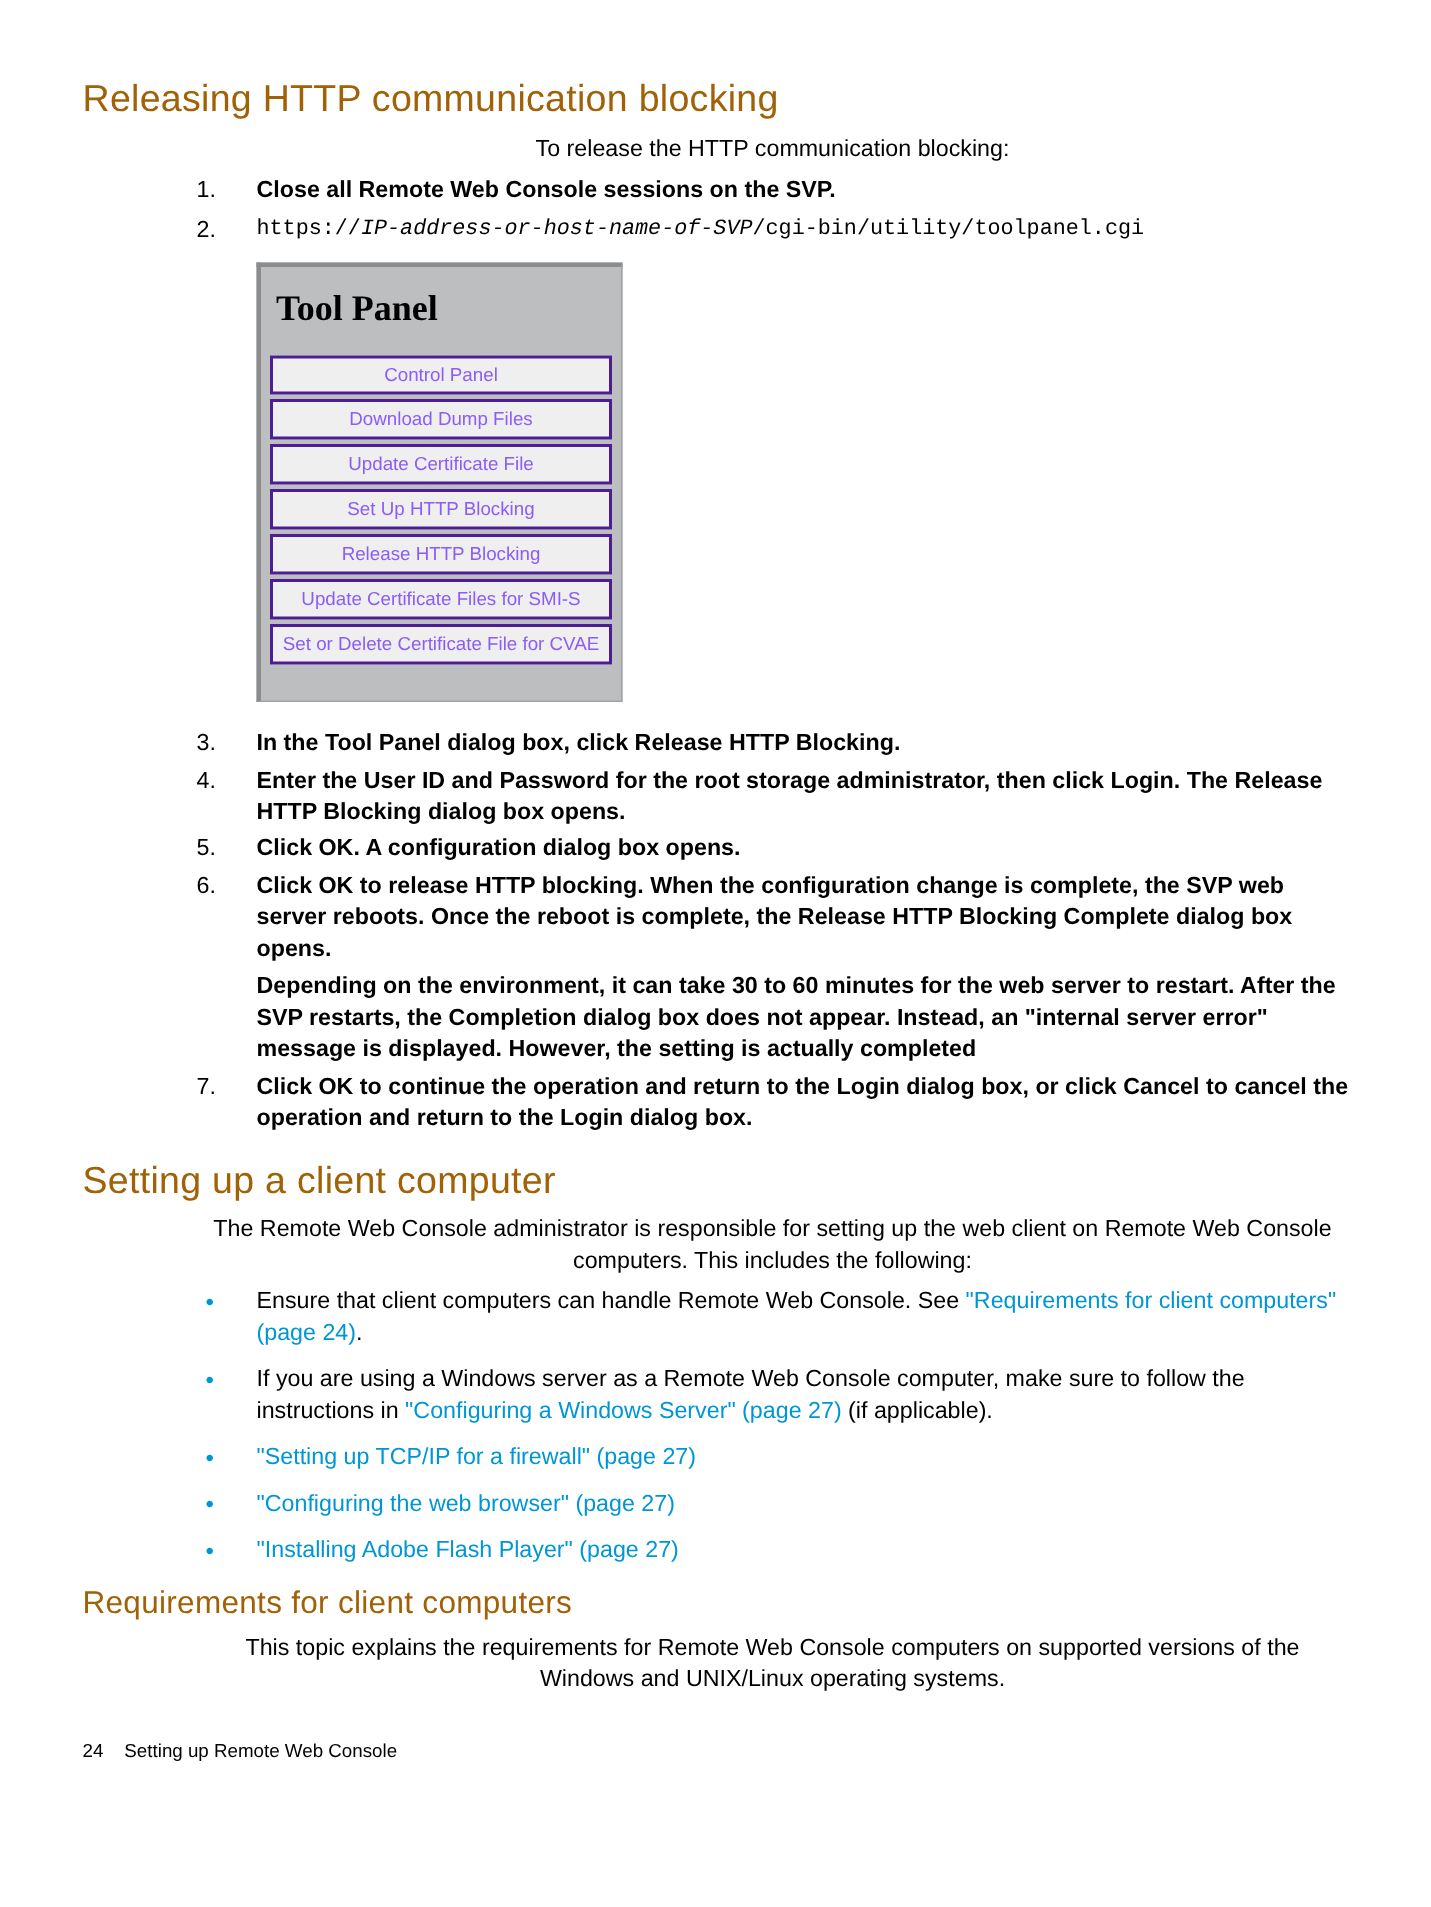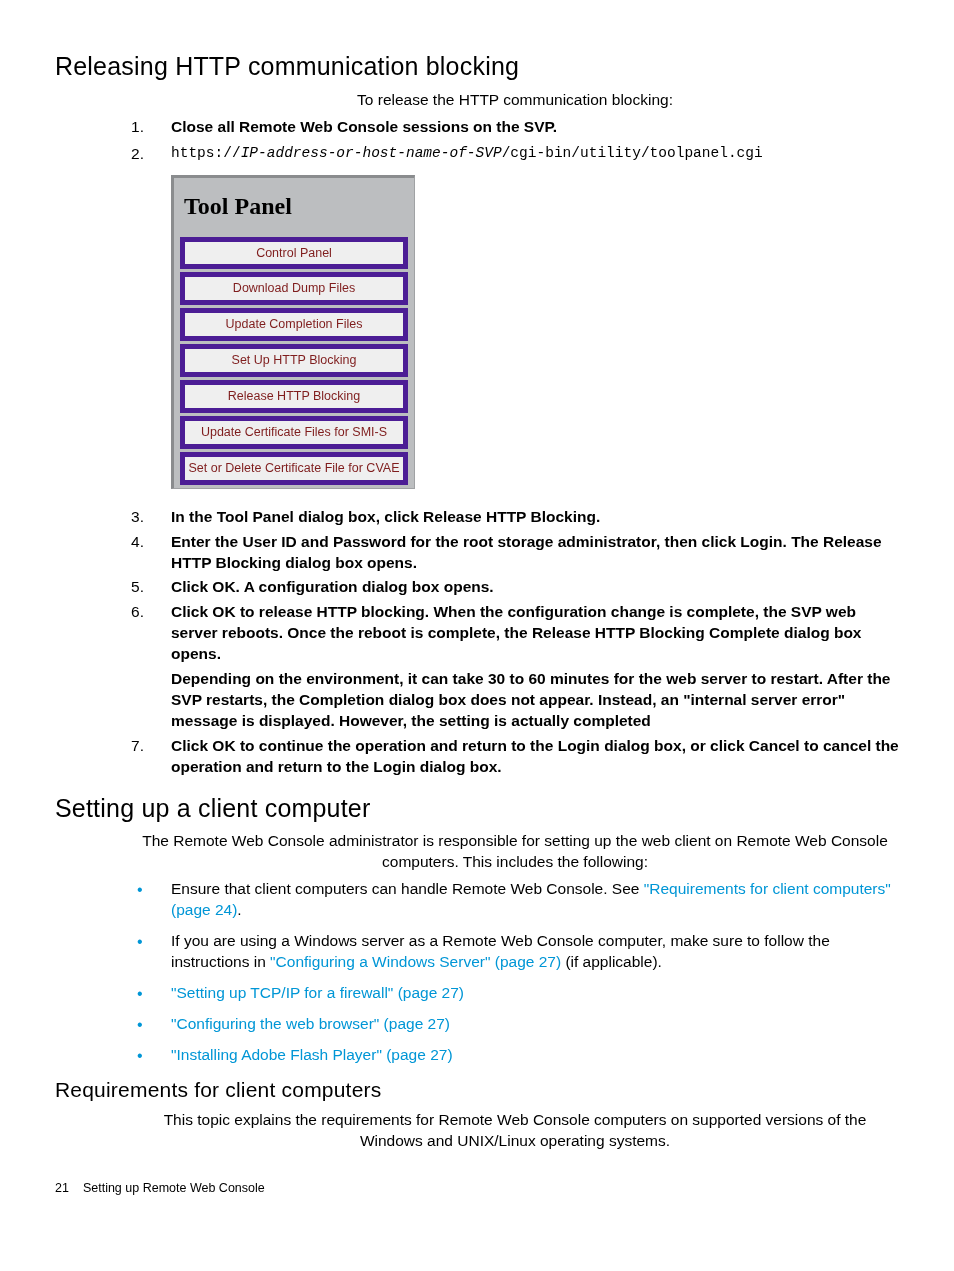--- a/index.html
+++ b/index.html
@@ -9,21 +9,21 @@
     line-height: 1.35;
     color: #000;
     margin: 0;
     padding: 50px 55px 30px 55px;
     width: 954px;
     box-sizing: border-box;
   }
   h2.section {
     font-family: Arial, Helvetica, sans-serif;
     font-weight: 300;
-    color: #000000;
+    color: #a16207;
     font-size: 25px;
     margin: 0 0 6px 0;
     letter-spacing: 0.2px;
   }
   h2.section.sub {
     font-size: 21px;
   }
   .body-indent {
     margin-left: 76px;
   }
@@ -64,41 +64,41 @@
   }
   .tool-panel {
     display: inline-block;
     background: #bcbec0;
     border-top: 3px solid #8a8c8e;
     border-left: 3px solid #8a8c8e;
     border-right: 1px solid #a0a2a4;
     border-bottom: 1px solid #a0a2a4;
     width: 244px;
     box-sizing: border-box;
-    padding: 8px 6px 0 6px;
+    padding: 8px 6px 21px 6px;
   }
   .tool-panel-title {
     font-family: "Times New Roman", Times, serif;
     font-weight: bold;
     font-size: 24px;
     margin: 4px 0 14px 4px;
     color: #000;
   }
   .tool-panel-btn {
     display: block;
     width: 100%;
     box-sizing: border-box;
     background: #efefef;
-    border: 5px solid #4c1d95;
+    border: 2px solid #4c1d95;
     font-family: Arial, Helvetica, sans-serif;
     font-size: 12.5px;
     text-align: center;
     padding: 3px 2px;
     margin-bottom: 3px;
-    color: #7f1d1d;
+    color: #8b5cf6;
     white-space: nowrap;
   }
   ul.bullets {
     list-style: none;
     padding-left: 0;
     margin: 6px 0 0 0;
   }
   ul.bullets > li {
     position: relative;
     padding-left: 40px;
@@ -133,21 +133,21 @@
         </div>
       </li>
     <li>
       <div class="step-body">
         <div class="mono"><span>https://</span><span class="italic">IP-address-or-host-name-of-SVP</span><span>/cgi-bin/utility/toolpanel.cgi</span></div>
         <div class="tool-panel-wrap">
           <div class="tool-panel">
             <div class="tool-panel-title">Tool Panel</div>
             <div class="tool-panel-btn">Control Panel</div>
             <div class="tool-panel-btn">Download Dump Files</div>
-            <div class="tool-panel-btn">Update Completion Files</div>
+            <div class="tool-panel-btn">Update Certificate File</div>
             <div class="tool-panel-btn">Set Up HTTP Blocking</div>
             <div class="tool-panel-btn">Release HTTP Blocking</div>
             <div class="tool-panel-btn">Update Certificate Files for SMI-S</div>
             <div class="tool-panel-btn">Set or Delete Certificate File for CVAE</div>
           </div>
         </div>
       </div>
     </li>
     <li>
         <div class="step-body">
@@ -189,14 +189,14 @@
     <li><span class="link">"Installing Adobe Flash Player" (page 27)</span></li>
   </ul>
 </div>
 
 <h2 class="section sub" style="margin-top:10px">Requirements for client computers</h2>
 <div class="body-indent">
   <p class="intro">This topic explains the requirements for Remote Web Console computers on supported versions of the Windows and UNIX/Linux operating systems.</p>
 </div>
 
 <div class="footer">
-  <span class="pg">21</span><span>Setting up Remote Web Console</span>
+  <span class="pg">24</span><span>Setting up Remote Web Console</span>
 </div>
 
 </body></html>

